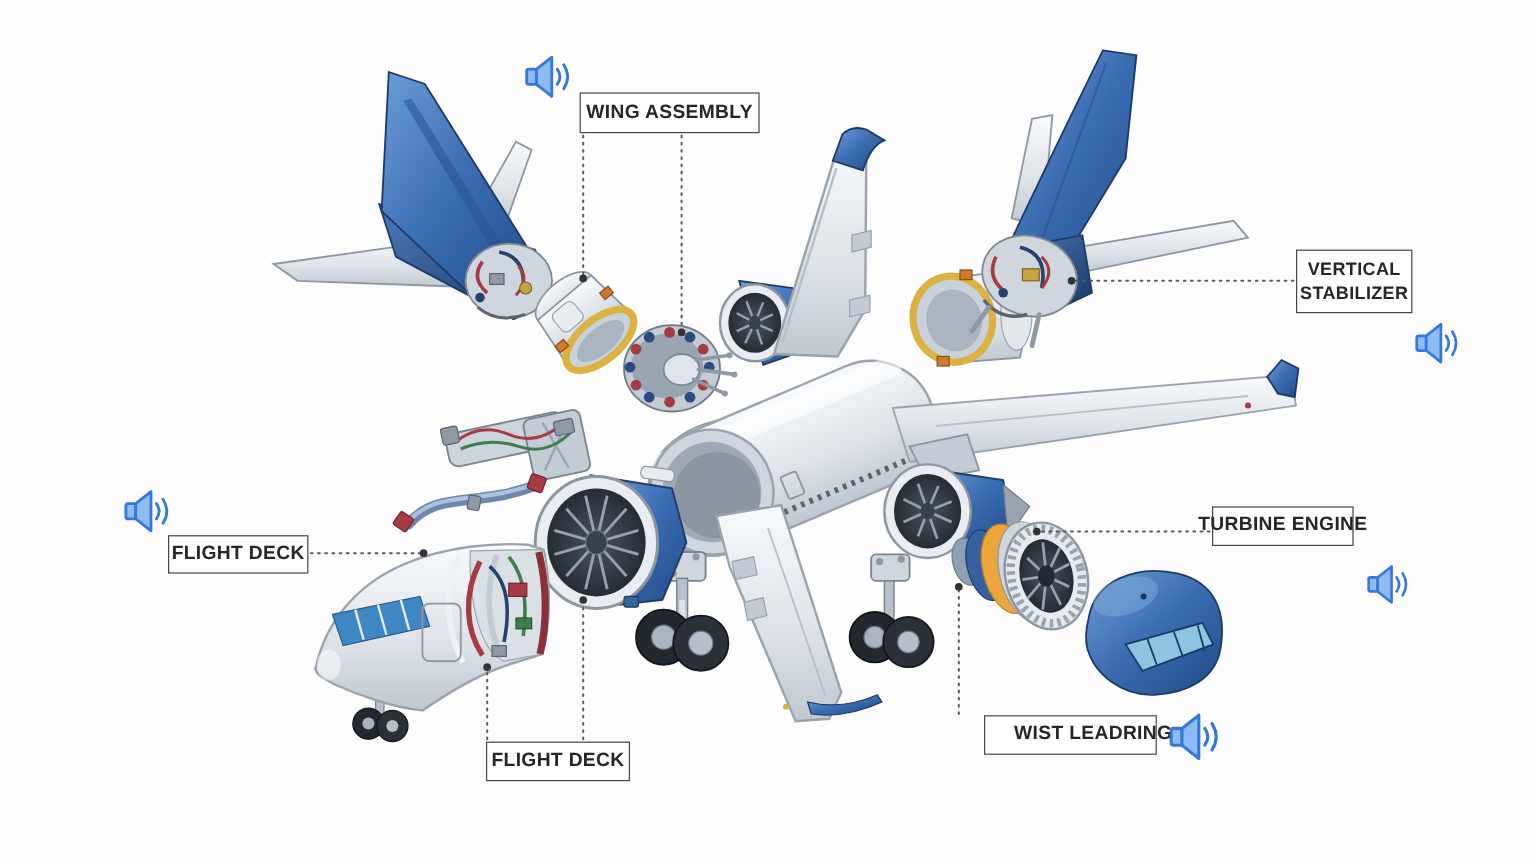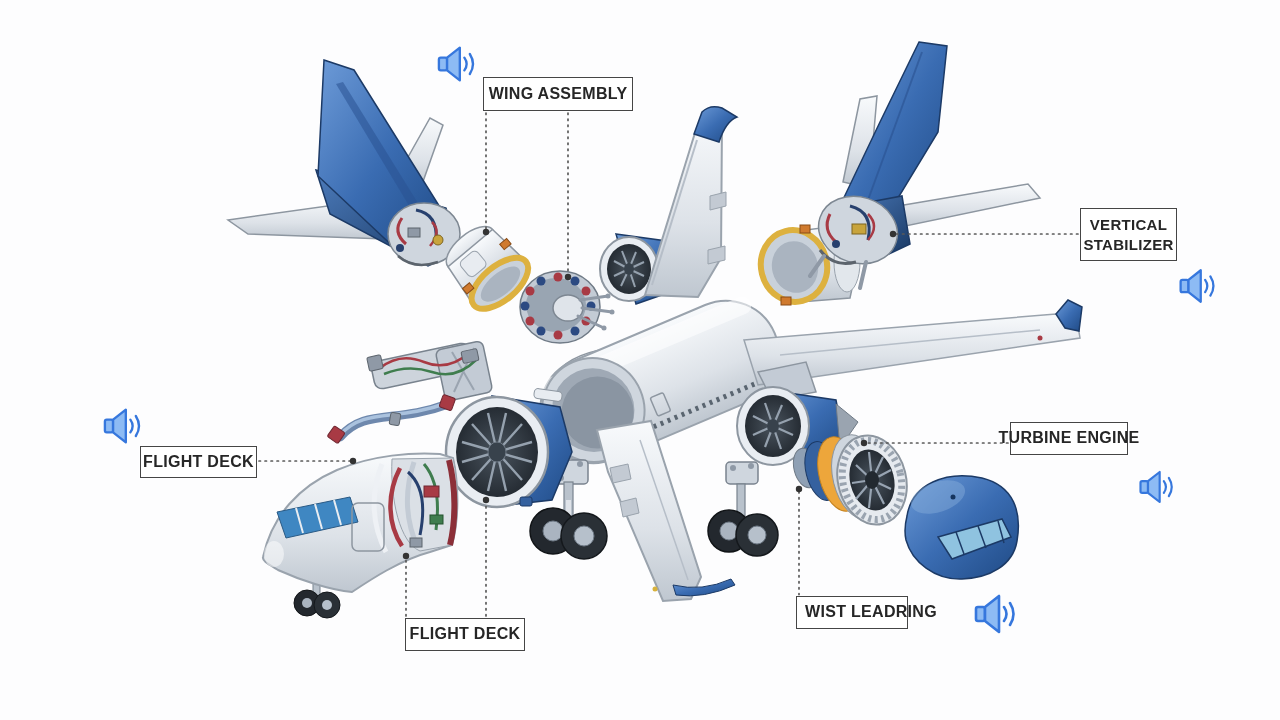--- a/index.html
+++ b/index.html
@@ -313,21 +313,21 @@
   </div>
 
   <div class="label-box lb-1line" style="left:140px; top:446px; width:117px; height:32px;">
     <span>FLIGHT DECK</span>
   </div>
 
   <div class="label-box lb-1line" style="left:405px; top:618px; width:120px; height:33px;">
     <span>FLIGHT DECK</span>
   </div>
 
-  <div class="label-box lb-1line" style="left:796px; top:596px; width:112px; height:33px;padding-left:38px;">
+  <div class="label-box lb-1line" style="left:820px; top:596px; width:144px; height:33px;padding-left:38px;">
     <span>WIST LEADRING</span>
   </div>
 
   <svg class="speaker" style="left:436px; top:44px;" width="44" height="40" viewBox="0 0 48 44">
     <g fill="#8dbbf4" stroke="#3677dd" stroke-width="2.6" stroke-linejoin="round">
       <rect x="3" y="15" width="9" height="14" rx="2"></rect>
       <path d="M12,15 L26,4 L26,40 L12,29 Z"></path>
     </g>
     <path d="M31,15 Q36,22 31,29 M37,11 Q44,22 37,33" fill="none" stroke="#3677dd" stroke-width="2.6" stroke-linecap="round"></path>
   </svg>

